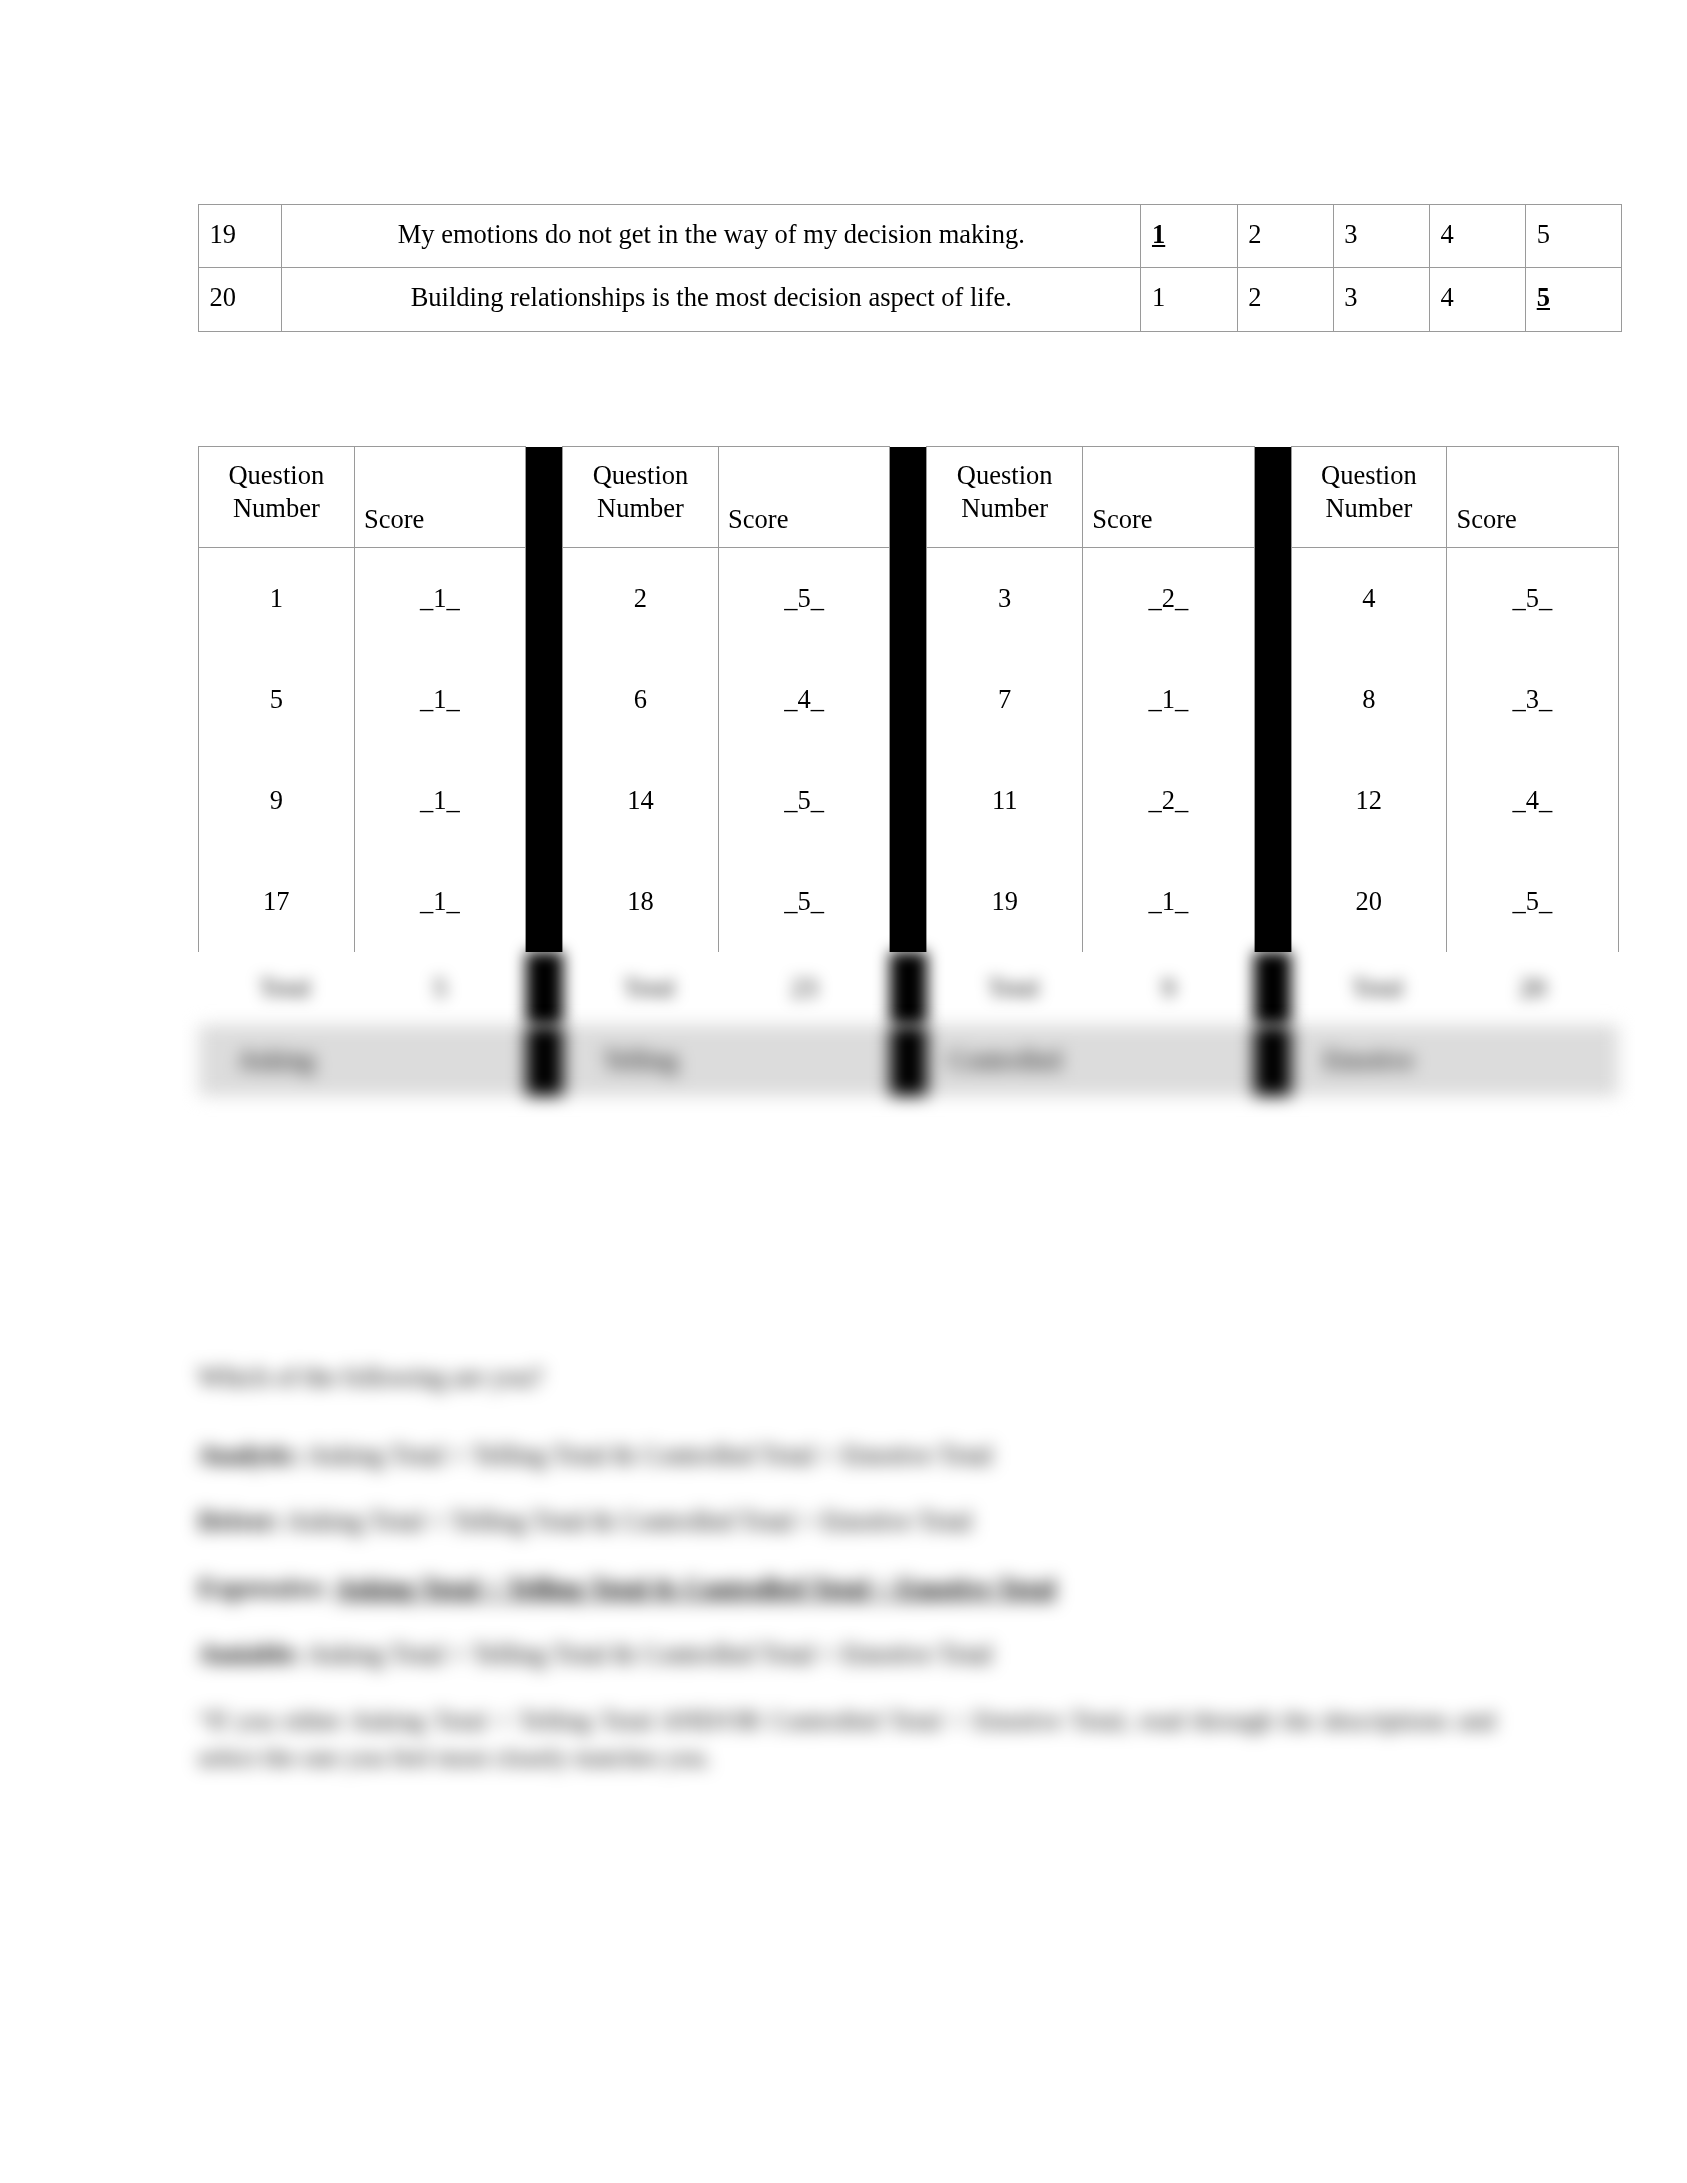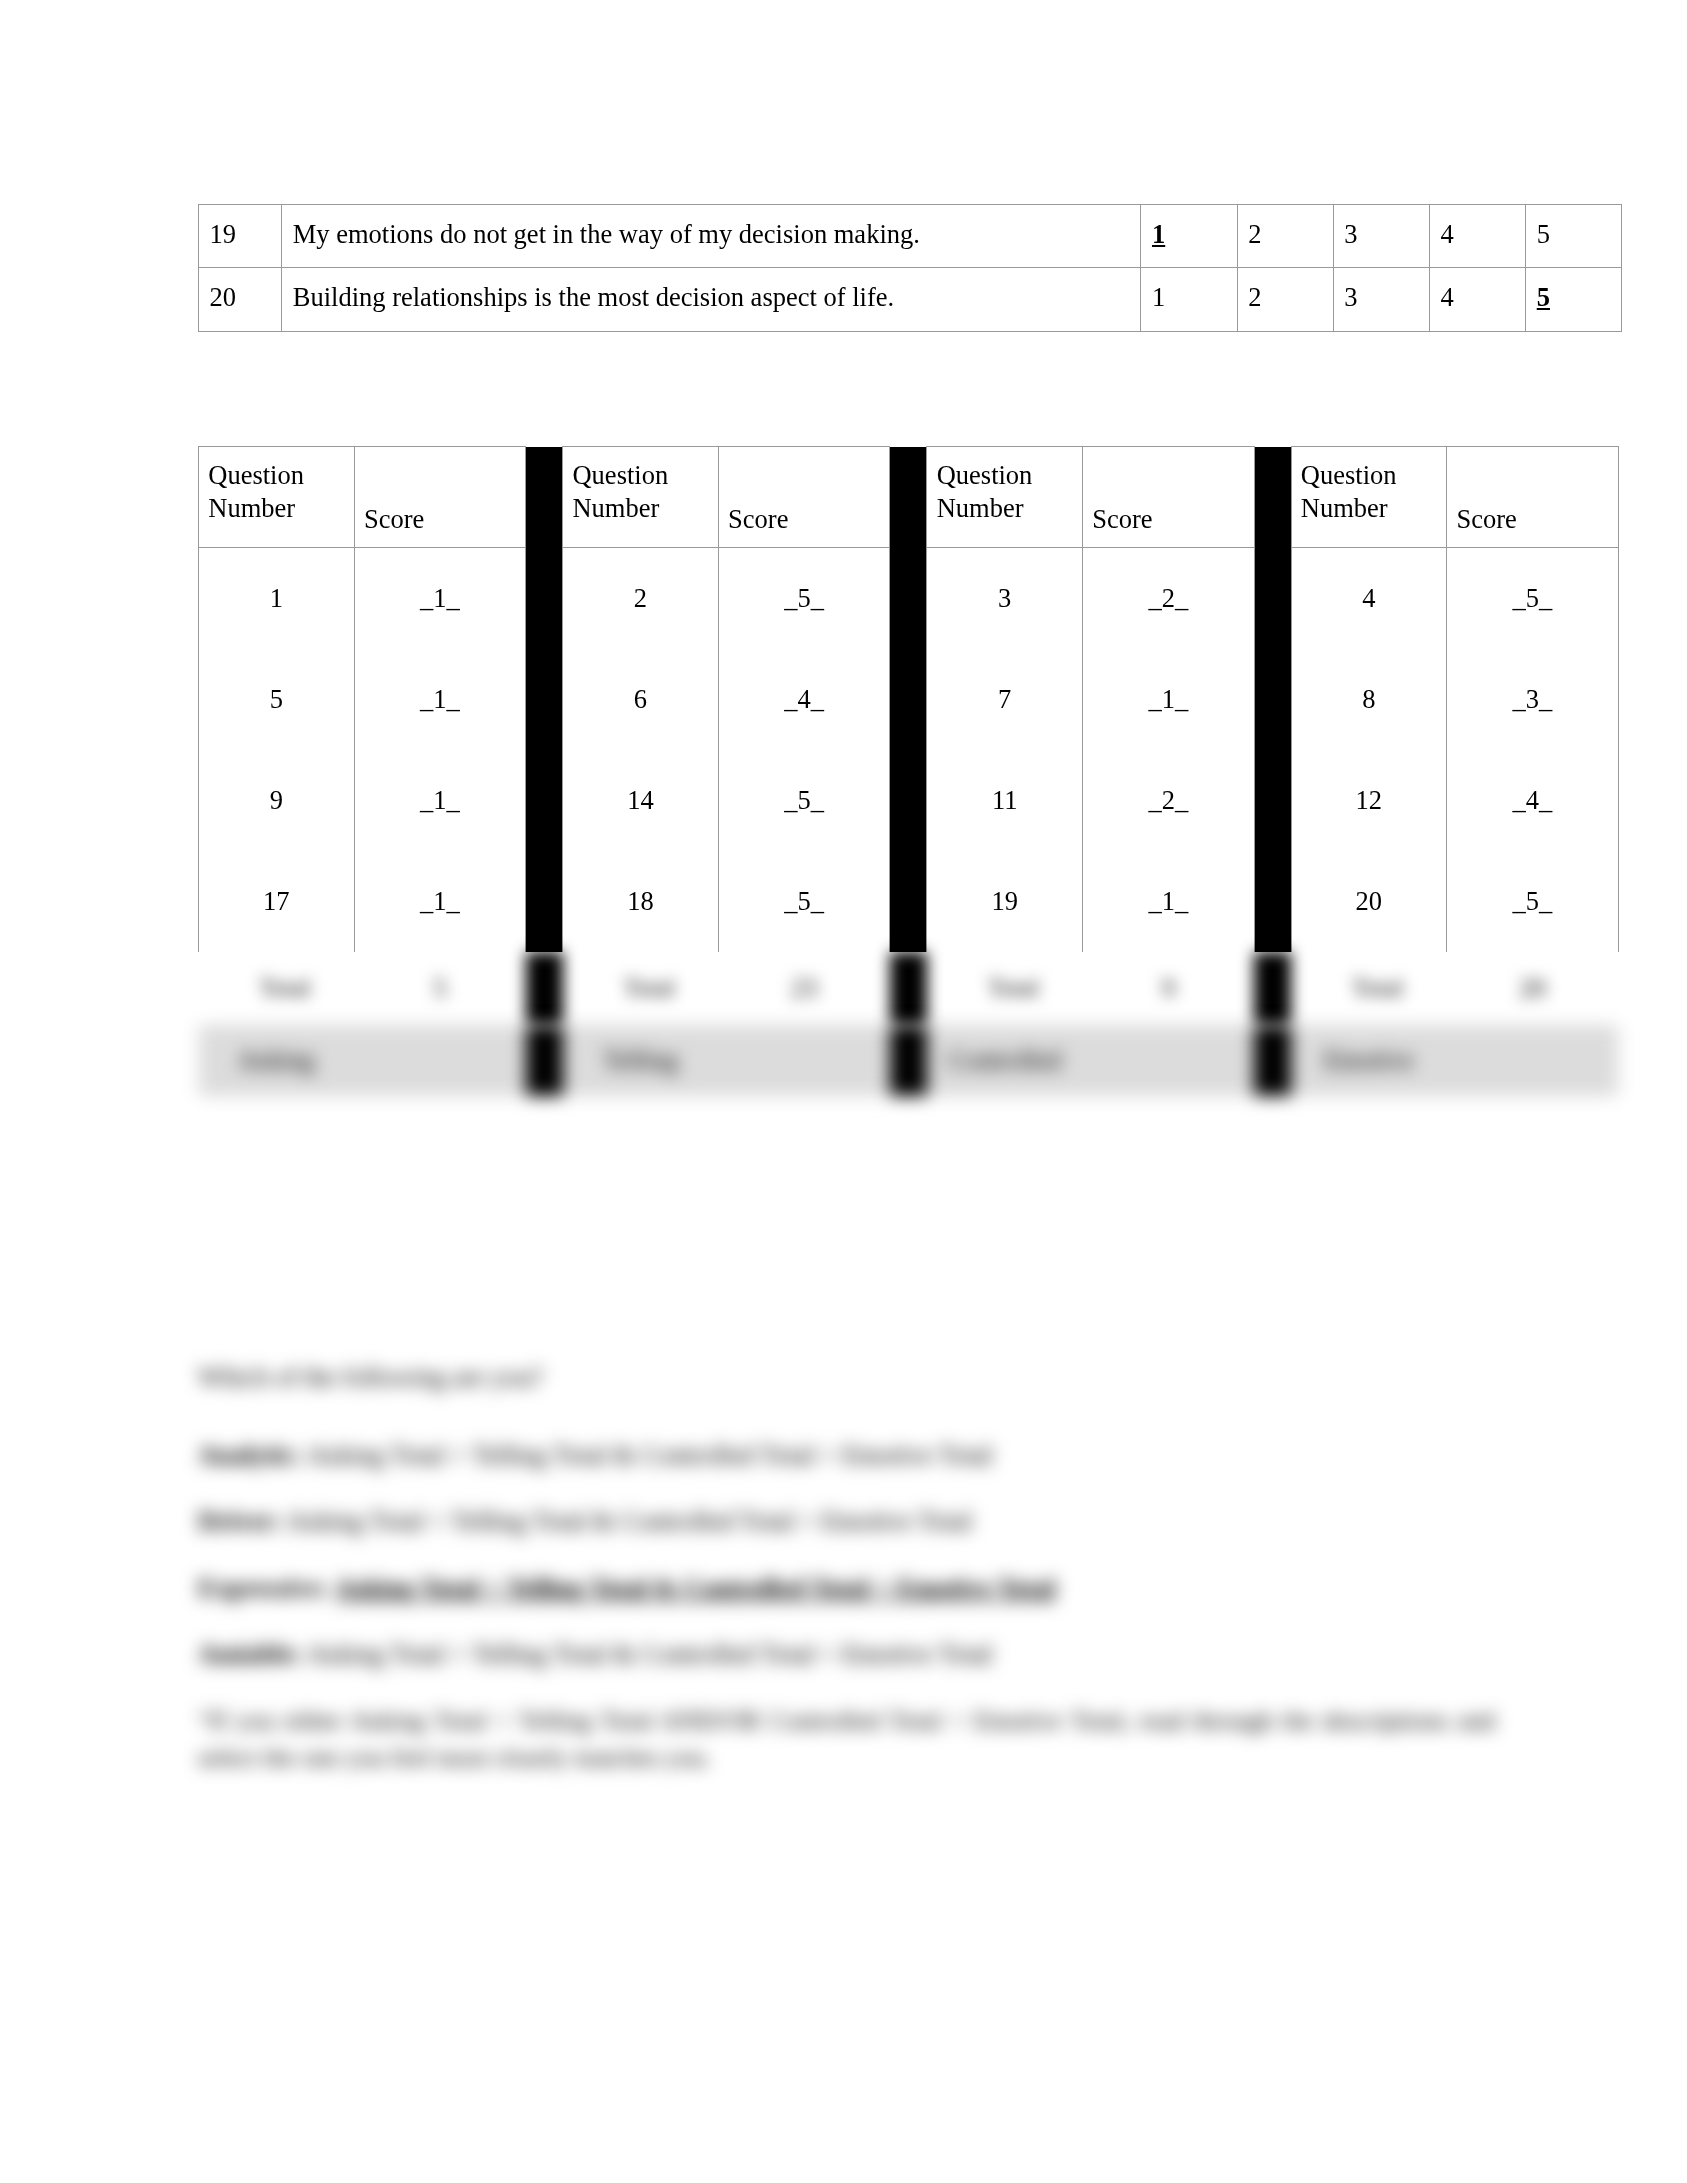--- a/index.html
+++ b/index.html
@@ -34,21 +34,21 @@
   }
   .q-table td {
     border: 1.3px solid #9a9a9a;
     font-size: 26.5px;
     line-height: 1.2;
     padding: 9.3px 10.6px 12px 10.6px;
     vertical-align: middle;
     height: 41px;
   }
   .q-num      { width: 61px;  text-align: left; }
-  .q-text     { width: 837px; text-align: left; }
+  .q-text     { width: 837px; text-align: center; }
   .q-opt      { width: 74px; text-align: left; }
   .sel        { font-weight: bold; text-decoration: underline; }
 
   
   .instruction {
     position: absolute;
     left: 198px;
     top: 324px;
     width: 1274px;
     font-size: 27px;
@@ -74,21 +74,21 @@
     border-left: 1.3px solid #9a9a9a;
     border-right: 1.3px solid #9a9a9a;
     font-size: 26.5px;
     vertical-align: middle;
   }
   .score-table .hdr td {
     height: 81px;
     padding: 6.6px 9.3px;
     line-height: 1.25;
   }
-  .score-table .hdr .h-qn { text-align: left; vertical-align: top; padding-top: 12px; }
+  .score-table .hdr .h-qn { text-align: center; vertical-align: top; padding-top: 12px; }
   .score-table .hdr .h-sc { text-align: left; vertical-align: bottom; padding-bottom: 10.6px; margin-left: 12px; }
 
   .score-table .body-row td {
     border-top: none;
     border-bottom: none;
     height: 101px;
     text-align: center;
     padding: 0;
   }
   .score-table .body-row.first td { border-top: none; }

